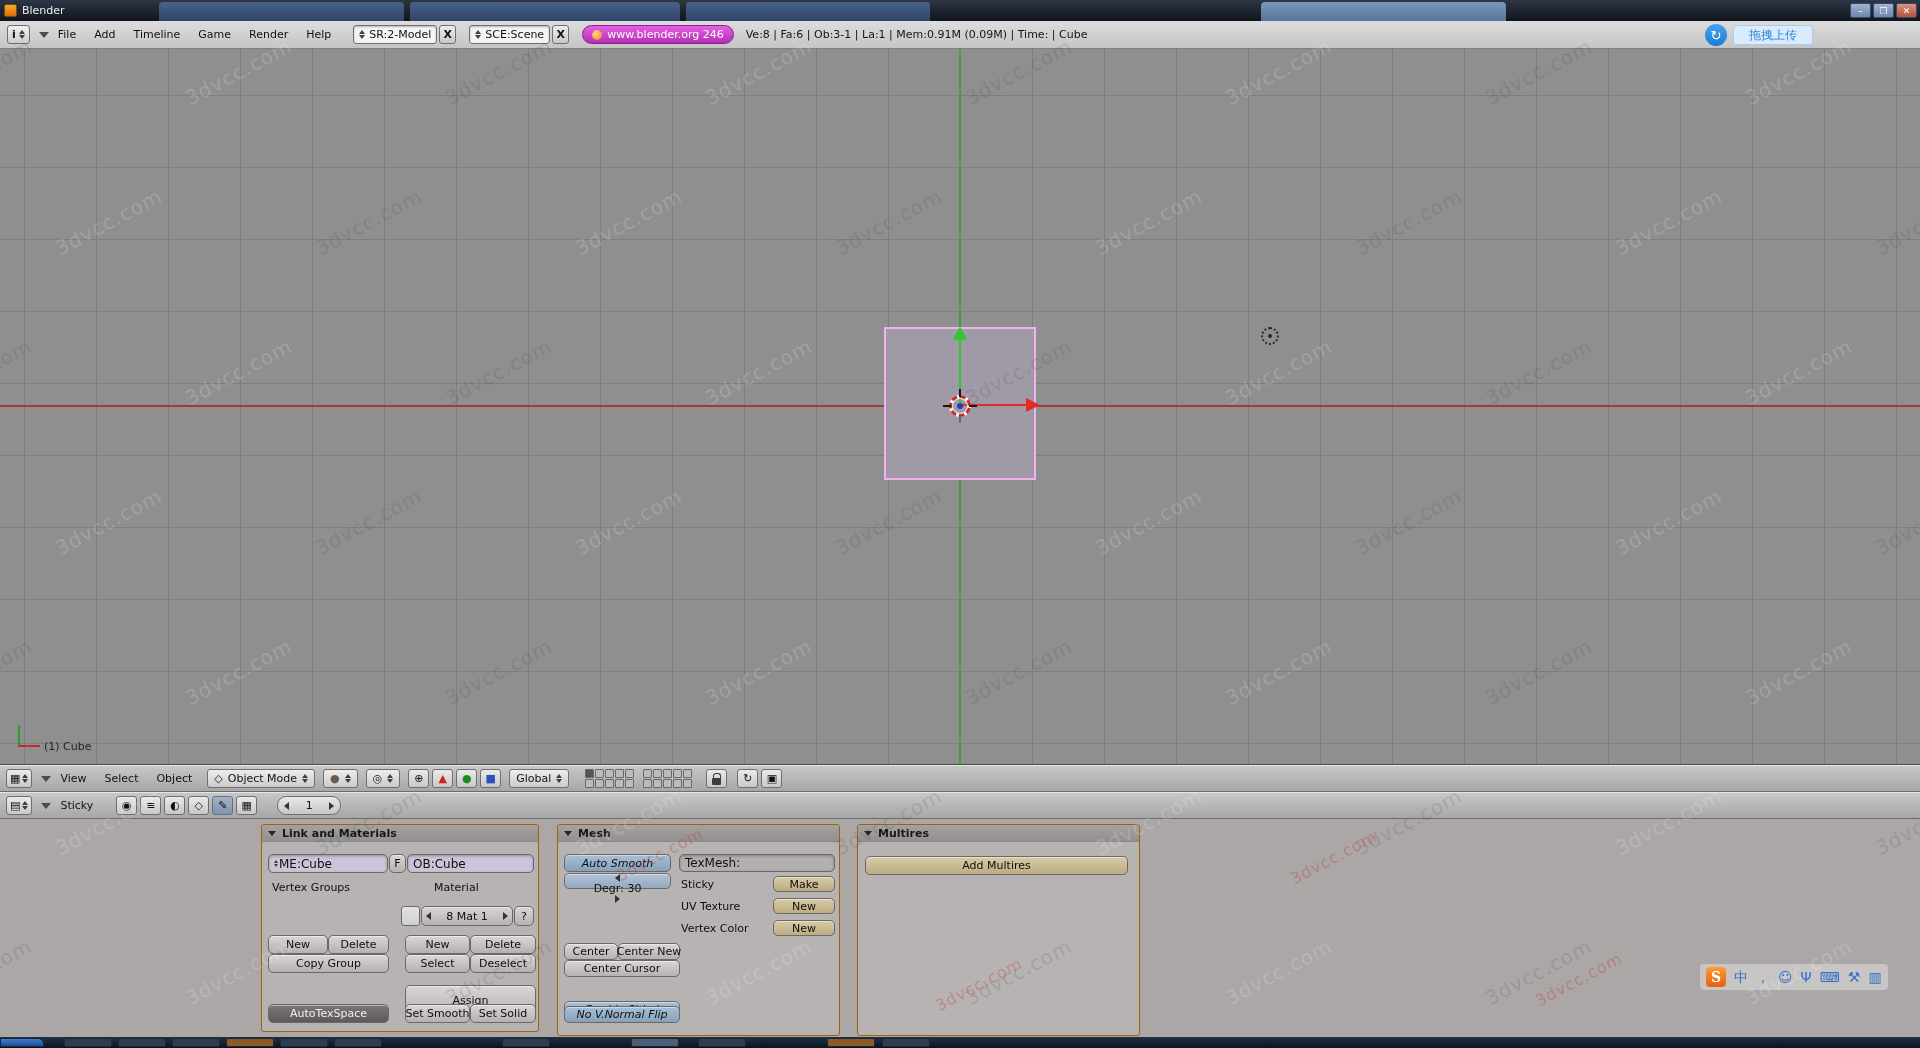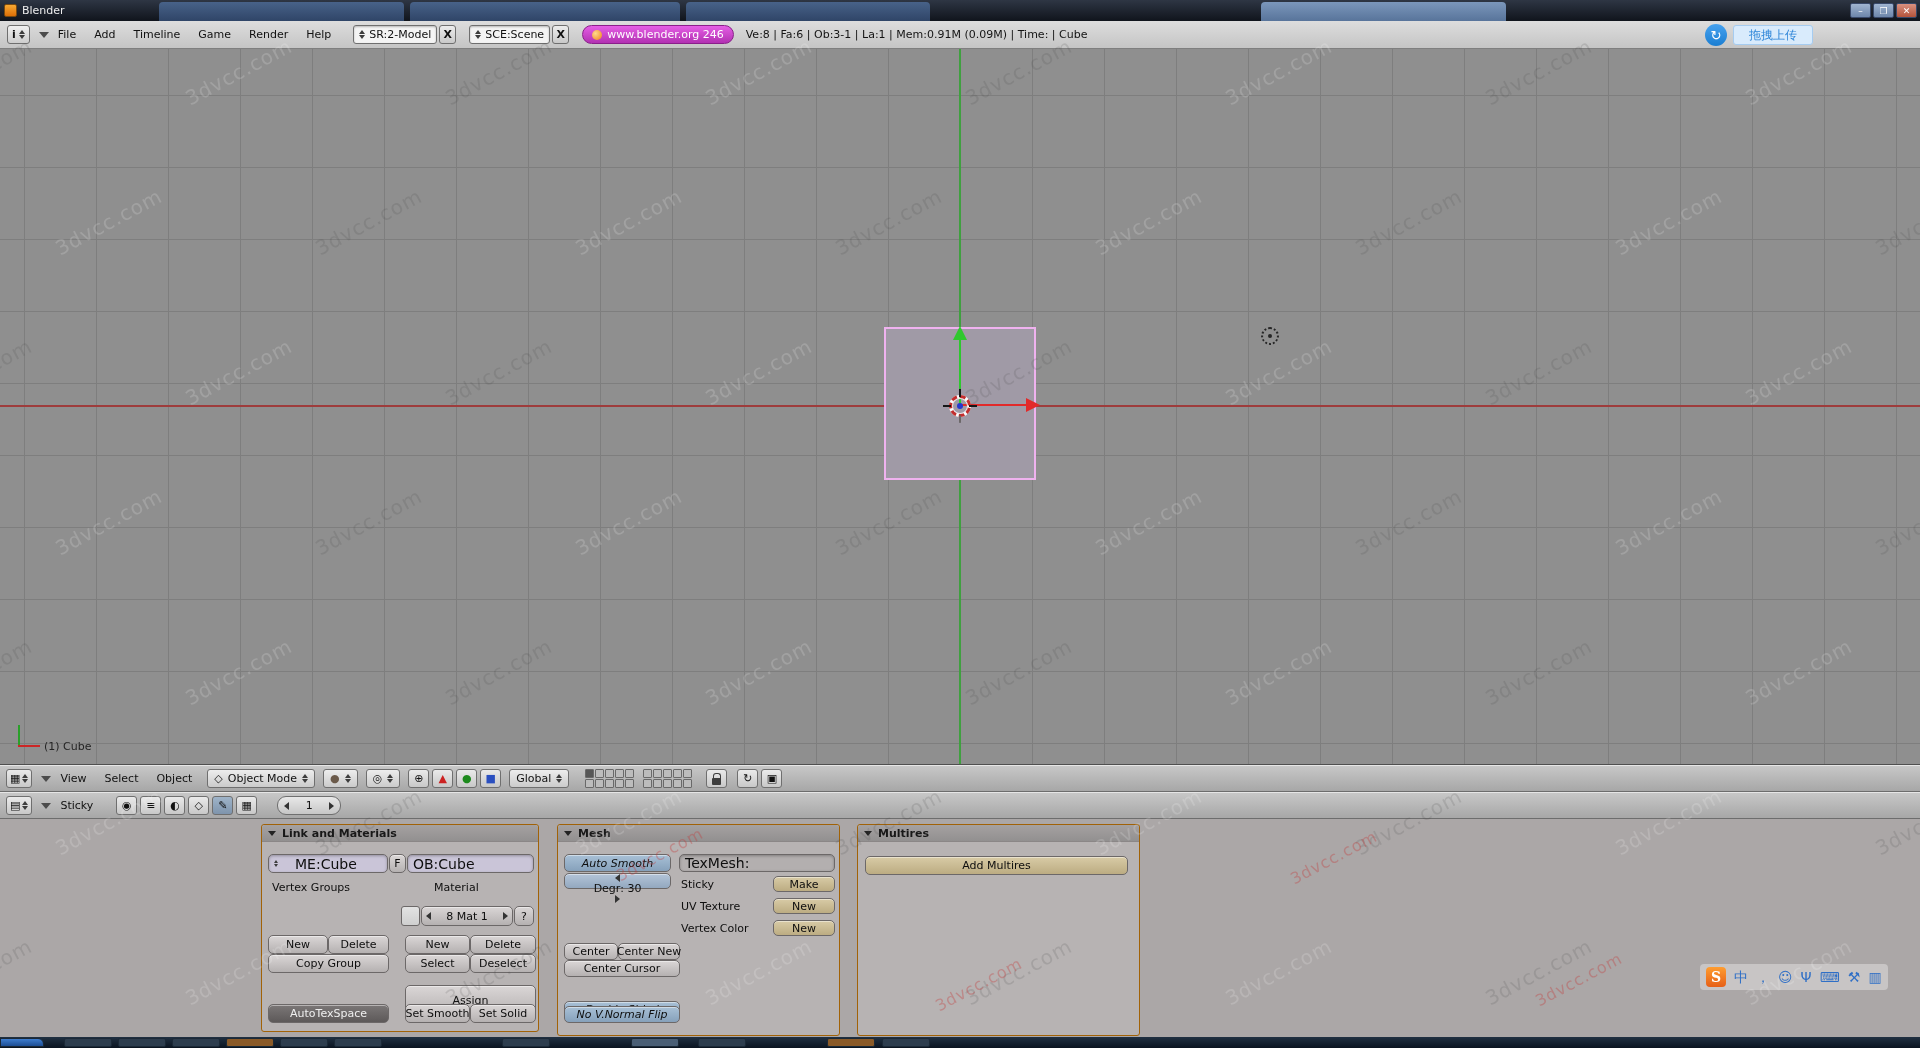--- a/index.html
+++ b/index.html
@@ -85,21 +85,21 @@
   .panel{position:absolute;background:#b7b3b3;border:1px solid #a16207;border-radius:3px;}
   .panel-header{position:relative;height:17px;display:flex;align-items:center;gap:6px;padding:0 6px;background:linear-gradient(#a5a1a1,#929090);border-bottom:1px solid #8b8787;border-radius:3px 3px 0 0;font-weight:bold;color:#181818;}
   .panel-tri{width:0;height:0;border-left:4px solid transparent;border-right:4px solid transparent;border-top:5px solid #232323;}
   .shapes-tab{position:absolute;left:137px;top:0;width:98px;height:17px;display:flex;align-items:center;justify-content:center;background:#b5b1b1;border:1px solid #8b8787;border-bottom:none;border-radius:5px 5px 0 0;font-weight:bold;}
   .b{position:absolute;display:flex;align-items:center;justify-content:center;font-size:11px;color:#0e0e0e;border:1px solid #6c6868;border-radius:5px;background:linear-gradient(#dad6d6,#b5b1b1);box-shadow:inset 0 1px 0 rgba(255,255,255,.45);white-space:nowrap;}
   .b.tan{background:linear-gradient(#d8cba6,#bcac82);}
   .b.blue{background:linear-gradient(#a8c0d6,#86a1bb);font-style:italic;}
   .b.dark{background:linear-gradient(#7b7777,#5d5959);color:#efefef;}
   .b.slider{background:linear-gradient(#b3c4d8,#93a8bf);justify-content:space-between;padding:0 4px;}
   .b.stepper-b{justify-content:space-between;padding:0 4px;}
-  .field{position:absolute;display:flex;align-items:center;gap:17px;padding:0 5px;font-size:14px;color:#0e0e0e;border:1px solid #6c6868;border-radius:5px;background:#cac5d8;box-shadow:inset 0 1px 3px rgba(0,0,0,.28);white-space:nowrap;}
+  .field{position:absolute;display:flex;align-items:center;gap:1px;padding:0 5px;font-size:12px;color:#0e0e0e;border:1px solid #6c6868;border-radius:5px;background:#cac5d8;box-shadow:inset 0 1px 3px rgba(0,0,0,.28);white-space:nowrap;}
   .field.gray{background:#b3afaf;}
   .swatch{position:absolute;border:1px solid #6c6868;border-radius:3px;background:linear-gradient(#e3e3e3,#cfcfcf);}
   .plabel{position:absolute;font-size:11px;color:#0e0e0e;white-space:nowrap;}
   .updown.sm::before{border-left-width:2.5px;border-right-width:2.5px;border-bottom-width:3.5px;}
   .updown.sm::after{border-left-width:2.5px;border-right-width:2.5px;border-top-width:3.5px;}
 
   
   .ime-bar{position:absolute;left:1700px;top:964px;height:26px;display:flex;align-items:center;gap:8px;padding:0 6px;border-radius:4px;background:rgba(255,255,255,.35);z-index:60;}
   .ime-logo{width:20px;height:20px;border-radius:4px;background:linear-gradient(#ff9d30,#e65f16);color:#fff;font-weight:bold;font-size:14px;display:flex;align-items:center;justify-content:center;font-family:"DejaVu Serif","Liberation Serif",serif;}
   .ime-ic{color:#2f6fc6;font-size:14px;line-height:1;}

